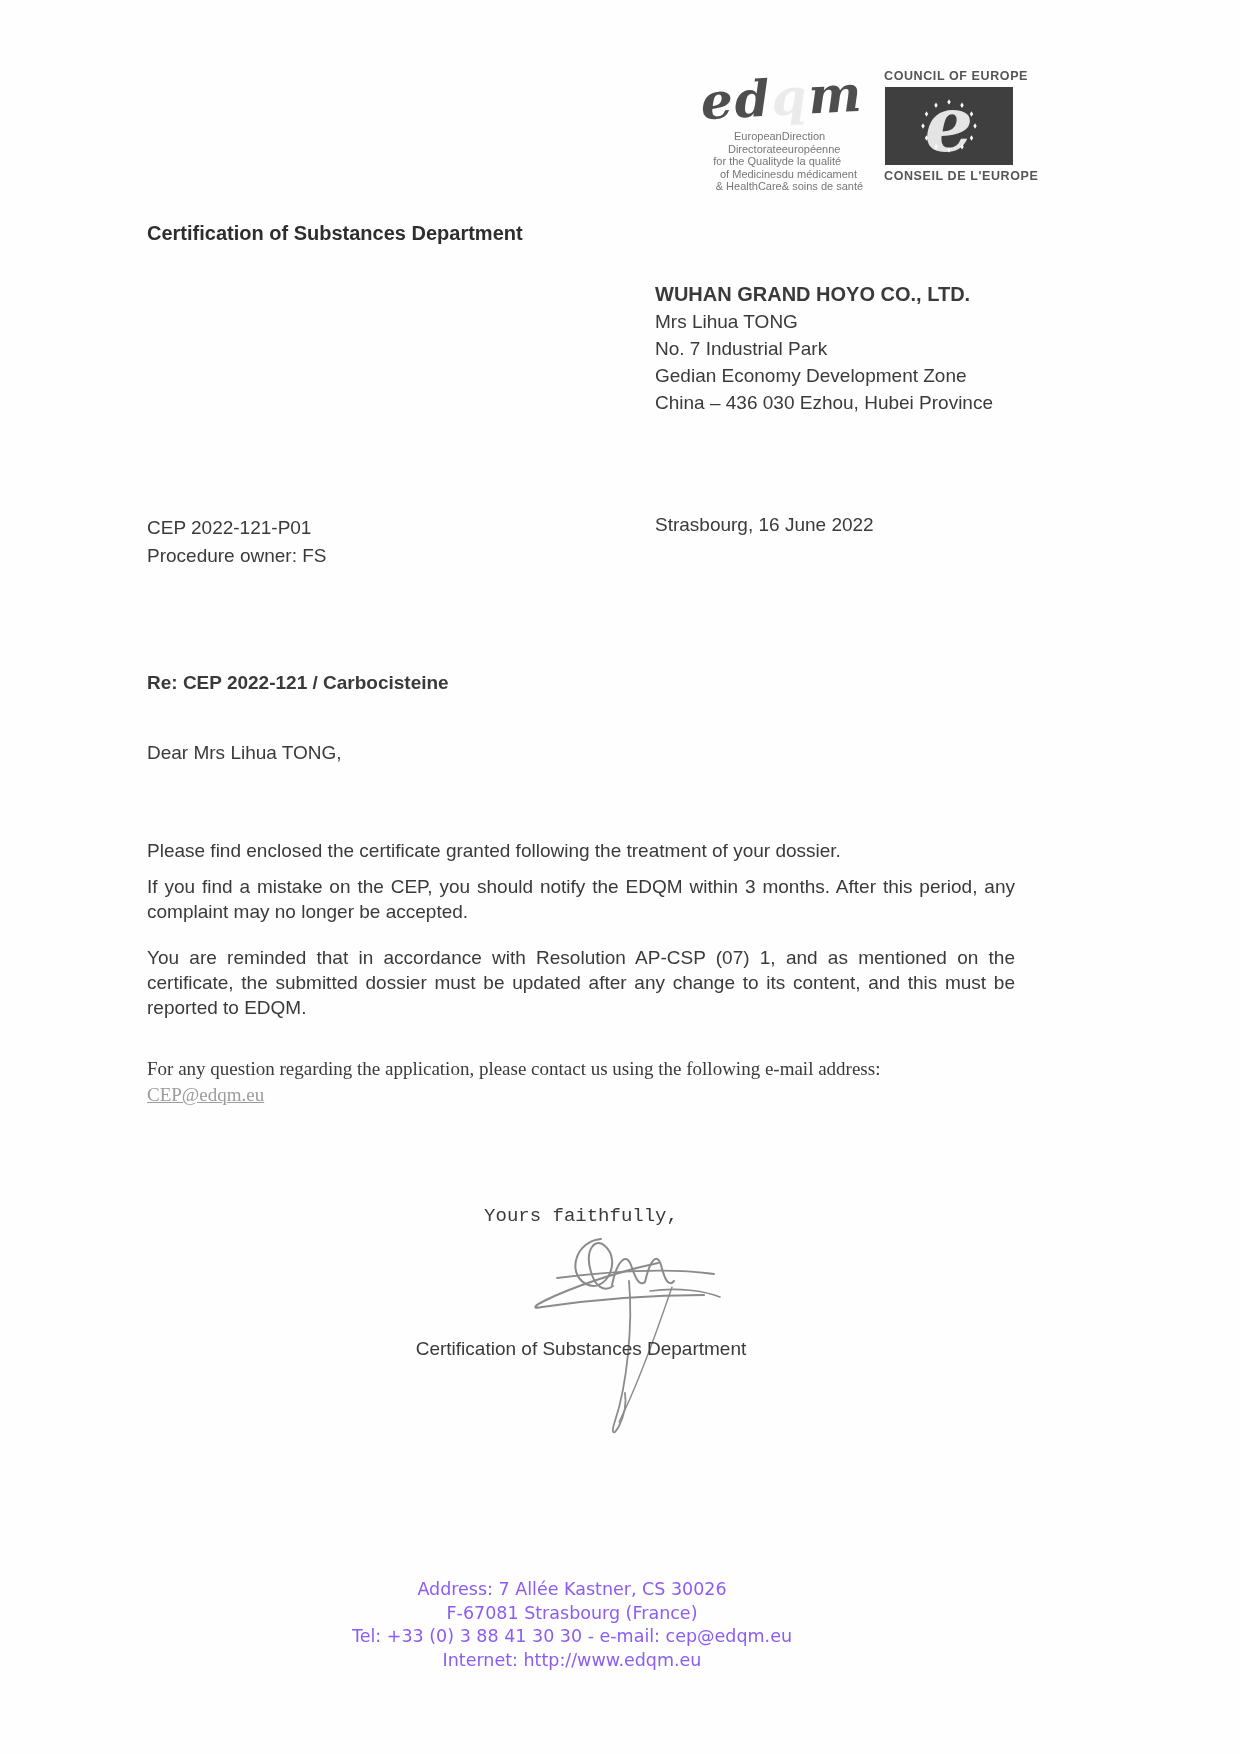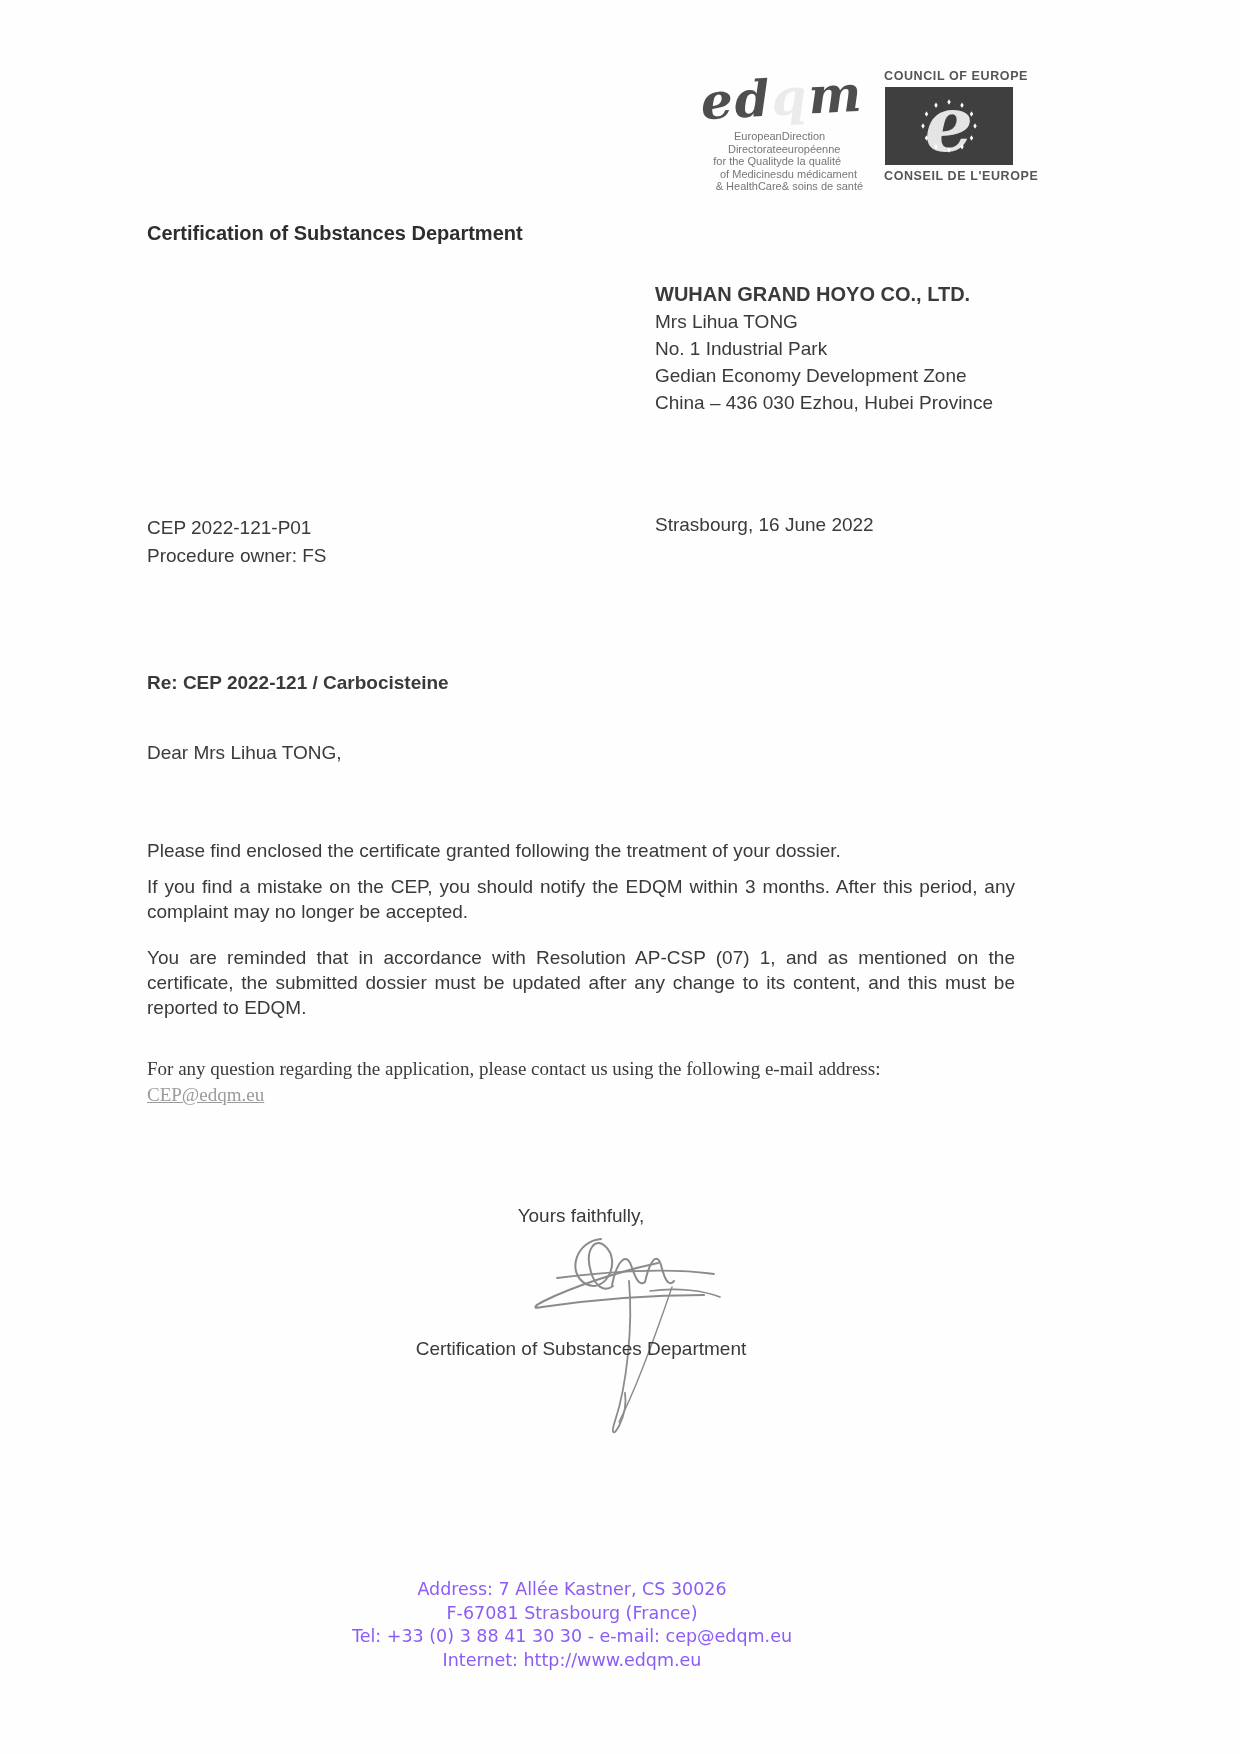--- a/index.html
+++ b/index.html
@@ -47,21 +47,21 @@
   .place-date{position:absolute;left:655px;top:514px;font-size:19px;}
   .subject{position:absolute;left:147px;top:672px;font-size:19px;font-weight:bold;}
   .salutation{position:absolute;left:147px;top:742px;font-size:19px;}
   .para{position:absolute;left:147px;width:868px;font-size:19px;line-height:25px;}
   .para.justify{text-align:justify;}
   .p1{top:838px;}
   .p2{top:874px;}
   .p3{top:945px;}
   .p4{top:1056px;line-height:26px;font-family:Liberation Serif, serif;}
   .email-link{color:#9b9b9b;text-decoration:underline;}
-  .valediction{position:absolute;left:147px;top:1205px;width:868px;text-align:center;font-size:19px;}
+  .valediction{position:absolute;left:147px;top:1205px;width:868px;text-align:center;font-size:19px;font-family:Liberation Mono, monospace;}
   .signature{position:absolute;left:500px;top:1225px;}
   .signer-dept{position:absolute;left:147px;top:1338px;width:868px;text-align:center;font-size:19px;}
   
   .footer{
     position:absolute;left:147px;top:1578px;width:850px;
     text-align:center;
     font-family:"DejaVu Sans",sans-serif;
     font-size:17.5px;line-height:23.5px;color:#8b5cf6;
   }
 </style>
@@ -110,21 +110,21 @@
       <use href="#st" x="86.5" y="27"></use>
     </svg>
     <div class="coe-label">CONSEIL DE L'EUROPE</div>
   </div>
 
   <div class="dept-heading">Certification of Substances Department</div>
 
   <div class="recipient">
     <div class="company">WUHAN GRAND HOYO CO., LTD.</div>
     <div>Mrs Lihua TONG</div>
-    <div>No. 1 Industrial Park</div>
+    <div>No. 7 Industrial Park</div>
     <div>Gedian Economy Development Zone</div>
     <div>China – 436 030 Ezhou, Hubei Province</div>
   </div>
 
   <div class="ref-block">
     <div>CEP 2022-121-P01</div>
     <div>Procedure owner: FS</div>
   </div>
   <div class="place-date">Strasbourg, 16 June 2022</div>
 

